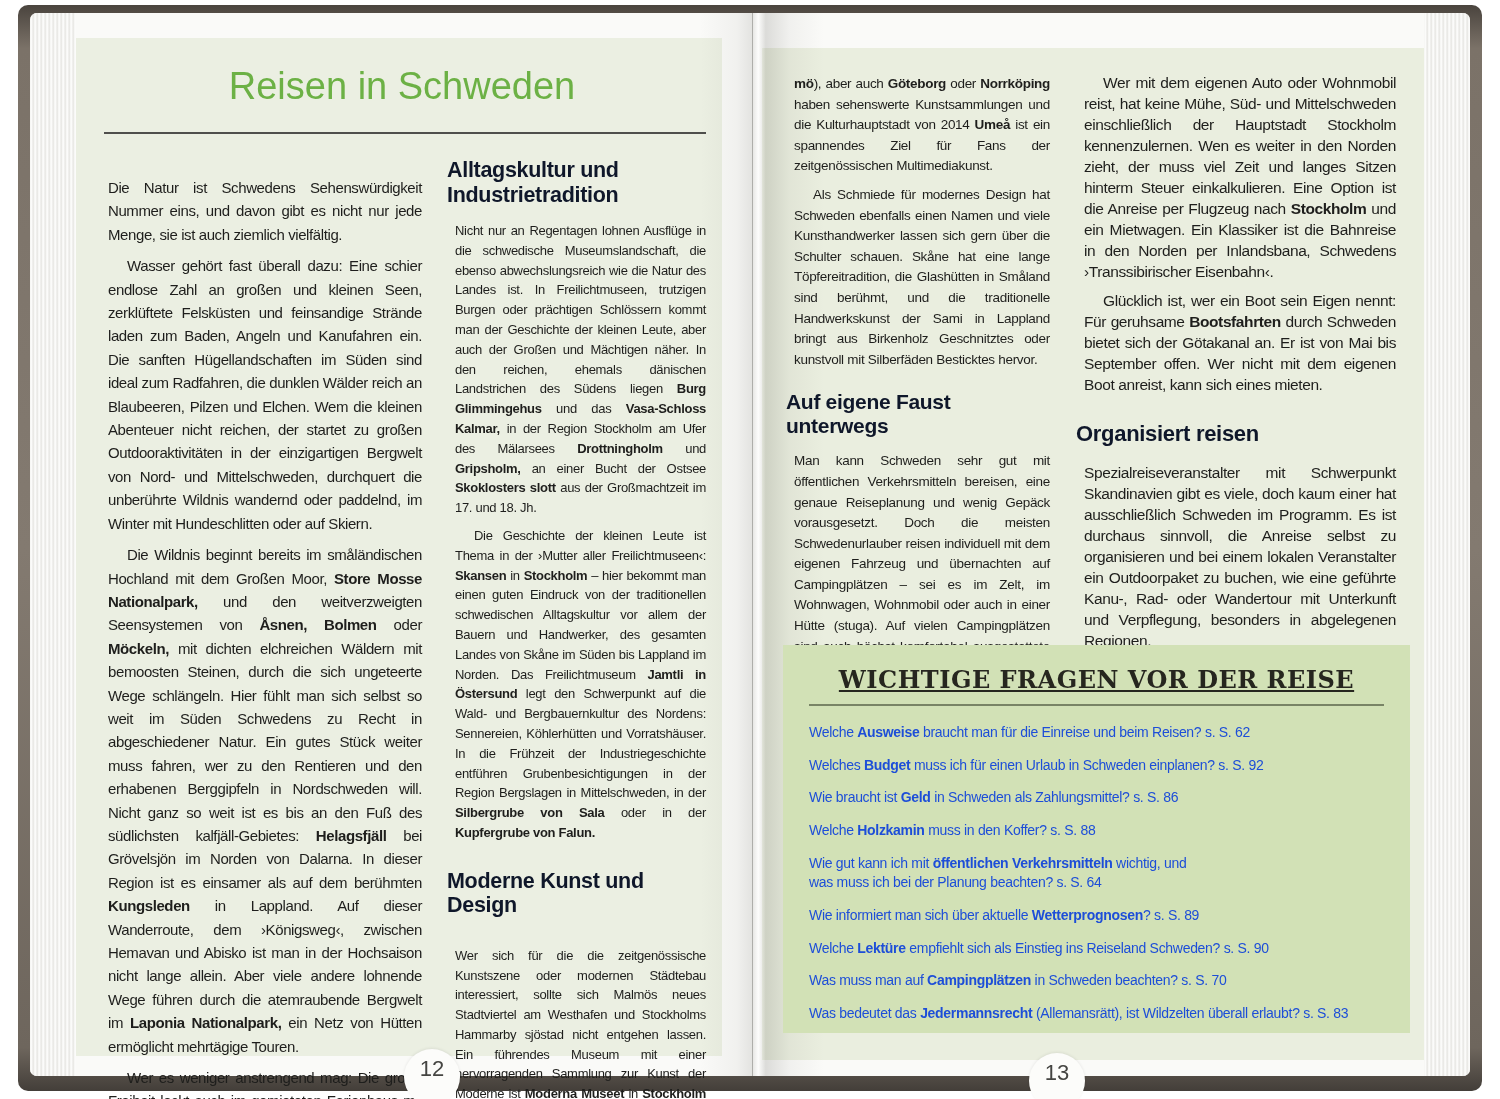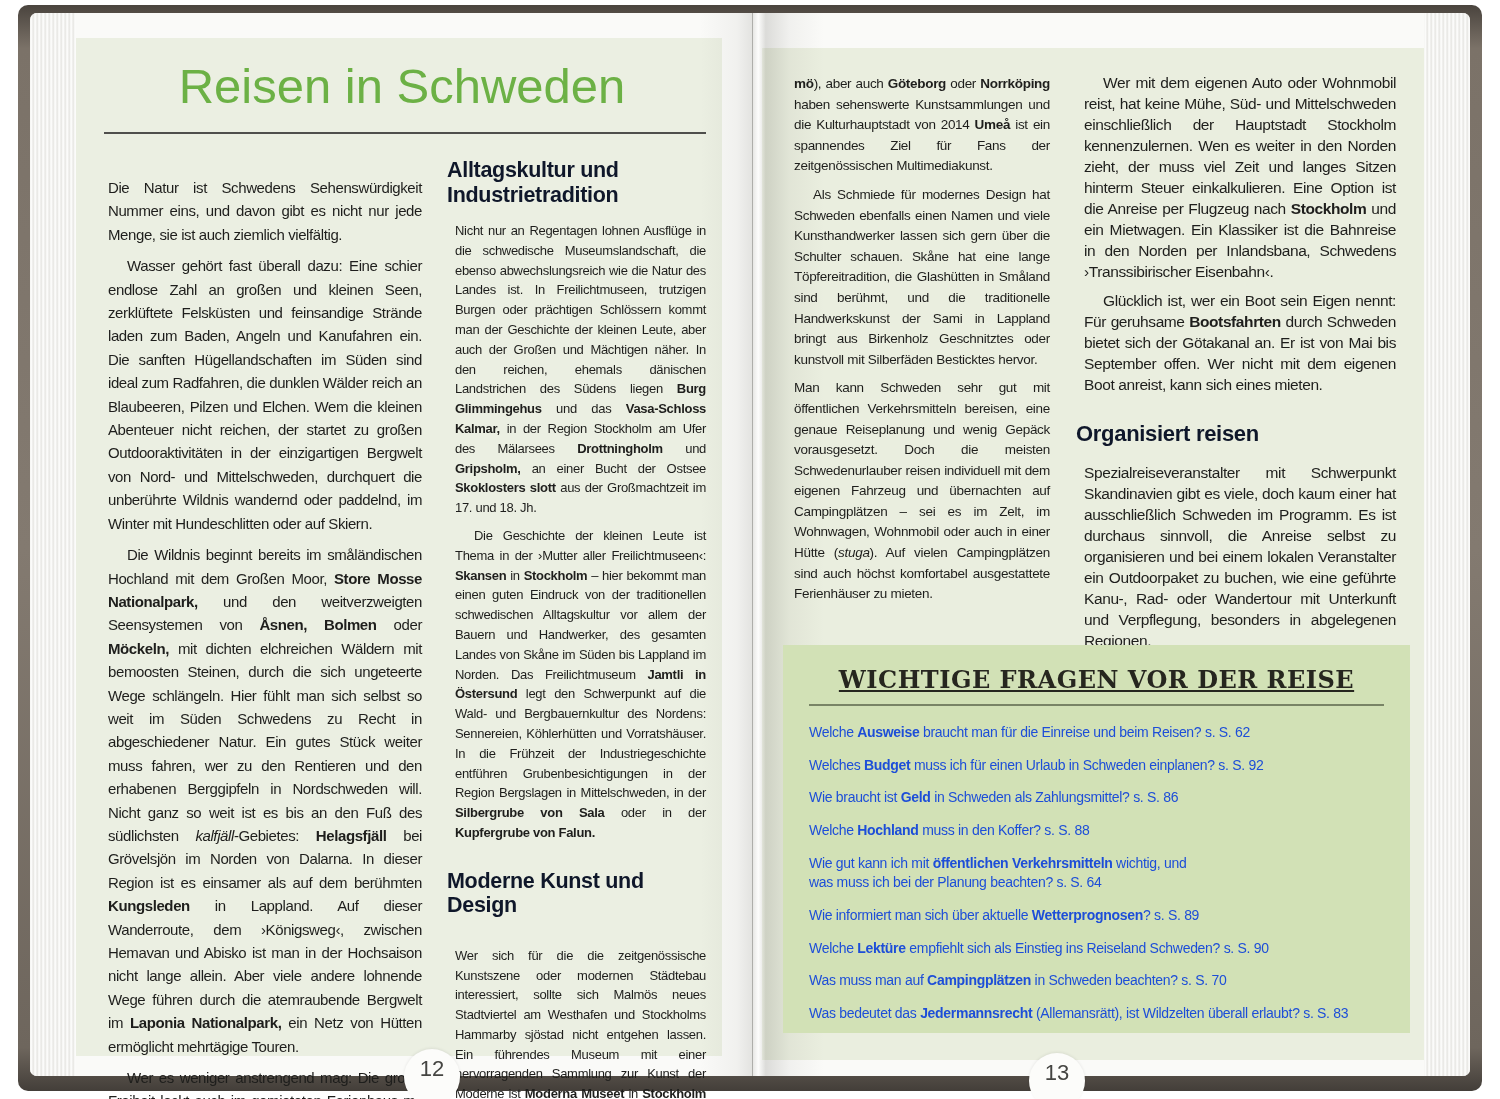--- a/index.html
+++ b/index.html
@@ -20,39 +20,39 @@
   .panel{position:absolute;background:var(--page-tint,#ebefe2);}
   .panel-left{left:76px;top:38px;width:646px;height:1018px;}
   .panel-right{left:762px;top:48px;width:662px;height:1012px;background:#eaeedf;}
 
   .gutter-shade{position:absolute;left:700px;top:13px;width:124px;height:1063px;
     background:linear-gradient(90deg,rgba(60,60,55,0) 0%,rgba(60,60,55,0.05) 30%,rgba(60,60,55,0.12) 42%,rgba(255,255,255,0.55) 47%,rgba(60,60,55,0.16) 53%,rgba(60,60,55,0.05) 72%,rgba(60,60,55,0) 100%);}
   .gutter-line{position:absolute;left:752px;top:13px;width:1px;height:1063px;background:rgba(45,45,40,0.30);}
 
   
   .page-title{position:absolute;left:96px;top:60px;width:612px;text-align:center;
-    font-size:49px;line-height:52px;font-weight:400;color:var(--title-green,#6cb145);}
+    font-size:38px;line-height:52px;font-weight:400;color:var(--title-green,#6cb145);}
   .title-rule{position:absolute;left:104px;top:132px;width:602px;height:2px;background:#4f4f4c;}
 
   .col{position:absolute;color:var(--text,#1e1e1c);text-align:justify;}
   .col p{margin:8px;}
   .col p.indent{text-indent:19px;}
   .lp-col1{left:100px;top:168px;width:330px;font-size:15px;line-height:23.4px;letter-spacing:-0.4px;}
   .lp-col2{left:447px;top:158px;width:267px;font-size:13px;line-height:19.8px;letter-spacing:-0.3px;}
   .rp-col1{left:786px;top:66px;width:272px;font-size:13.5px;line-height:20.6px;letter-spacing:-0.3px;}
   .rp-col2{left:1076px;top:64px;width:328px;font-size:15.5px;line-height:21px;letter-spacing:-0.4px;}
 
   .col h3{margin:0;color:#0f172a;text-align:left;font-weight:bold;}
   .lp-col2 h3{font-size:21.5px;line-height:24.5px;letter-spacing:-0.3px;margin-bottom:14px;}
   .lp-col2 h3.second{margin-top:26px;margin-bottom:28px;}
   .rp-col1 h3{font-size:21px;line-height:24px;letter-spacing:-0.3px;margin-top:20px;margin-bottom:13px;}
   .rp-col2 h3{font-size:22px;line-height:25px;letter-spacing:-0.3px;margin-top:26px;margin-bottom:16px;}
 
   .b{font-weight:bold;}
-  .i{font-style:italic;}
+  .i{}
 
   
   .info-box{position:absolute;left:783px;top:645px;width:627px;height:388px;background:var(--box-green,#d2e1b6);}
   .box-title{padding-top:20px;text-align:center;font-family:"DejaVu Serif",serif;font-weight:bold;
     font-size:24px;letter-spacing:0.5px;color:#26261f;text-decoration:underline;}
   .box-rule{margin:10px 26px 0 26px;height:2px;background:#49523c;opacity:0.65;}
   .box-items{padding:17px 24px 0 26px;}
   .q-item{font-size:14px;line-height:19.5px;letter-spacing:-0.3px;color:#1d4ed8;margin-bottom:13.2px;text-align:left;}
 
   
@@ -90,38 +90,39 @@
     <h3>Alltagskultur und Industrietradition</h3>
     <p><span>Nicht nur an Regentagen lohnen Ausflüge in die schwedische Museumslandschaft, die ebenso abwechslungsreich wie die Natur des Landes ist. In Freilichtmuseen, trutzigen Burgen oder prächtigen Schlössern kommt man der Geschichte der kleinen Leute, aber auch der Großen und Mächtigen näher. In den reichen, ehemals dänischen Landstrichen des Südens liegen </span><span class="b">Burg Glimmingehus</span><span> und das </span><span class="b">Vasa-Schloss Kalmar,</span><span> in der Region Stockholm am Ufer des Mälarsees </span><span class="b">Drottningholm</span><span> und </span><span class="b">Gripsholm,</span><span> an einer Bucht der Ostsee </span><span class="b">Skoklosters slott</span><span> aus der Großmachtzeit im 17. und 18. Jh.</span></p>
     <p class="indent"><span>Die Geschichte der kleinen Leute ist Thema in der ›Mutter aller Freilichtmuseen‹: </span><span class="b">Skansen</span><span> in </span><span class="b">Stockholm</span><span> – hier bekommt man einen guten Eindruck von der traditionellen schwedischen Alltagskultur vor allem der Bauern und Handwerker, des gesamten Landes von Skåne im Süden bis Lappland im Norden. Das Freilichtmuseum </span><span class="b">Jamtli in Östersund</span><span> legt den Schwerpunkt auf die Wald- und Bergbauernkultur des Nordens: Sennereien, Köhlerhütten und Vorratshäuser. In die Frühzeit der Industriegeschichte entführen Grubenbesichtigungen in der Region Bergslagen in Mittelschweden, in der </span><span class="b">Silbergrube von Sala</span><span> oder in der </span><span class="b">Kupfergrube von Falun.</span></p>
     <h3 class="second">Moderne Kunst und Design</h3>
     <p><span>Wer sich für die die zeitgenössische Kunstszene oder modernen Städtebau interessiert, sollte sich Malmös neues Stadtviertel am Westhafen und Stockholms Hammarby sjöstad nicht entgehen lassen. Ein führendes Museum mit einer hervorragenden Sammlung zur Kunst der Moderne ist </span><span class="b">Moderna Museet</span><span> in </span><span class="b">Stockholm</span><span> (mit Dependance in </span><span class="b">Mal-</span></p>
   </div>
 
   <div class="col rp-col1">
     <p><span class="b">mö</span><span>), aber auch </span><span class="b">Göteborg</span><span> oder </span><span class="b">Norrköping</span><span> haben sehenswerte Kunstsammlungen und die Kulturhauptstadt von 2014 </span><span class="b">Umeå</span><span> ist ein spannendes Ziel für Fans der zeitgenössischen Multimediakunst.</span></p>
     <p class="indent"><span>Als Schmiede für modernes Design hat Schweden ebenfalls einen Namen und viele Kunsthandwerker lassen sich gern über die Schulter schauen. Skåne hat eine lange Töpfereitradition, die Glashütten in Småland sind berühmt, und die traditionelle Handwerkskunst der Sami in Lappland bringt aus Birkenholz Geschnitztes oder kunstvoll mit Silberfäden Besticktes hervor.</span></p>
+    <h3>Auf eigene Faust unterwegs</h3>
     <p><span>Man kann Schweden sehr gut mit öffentlichen Verkehrsmitteln bereisen, eine genaue Reiseplanung und wenig Gepäck vorausgesetzt. Doch die meisten Schwedenurlauber reisen individuell mit dem eigenen Fahrzeug und übernachten auf Campingplätzen – sei es im Zelt, im Wohnwagen, Wohnmobil oder auch in einer Hütte (</span><span class="i">stuga</span><span>). Auf vielen Campingplätzen sind auch höchst komfortabel ausgestattete Ferienhäuser zu mieten.</span></p>
   </div>
 
   <div class="col rp-col2">
     <p class="indent"><span>Wer mit dem eigenen Auto oder Wohnmobil reist, hat keine Mühe, Süd- und Mittelschweden einschließlich der Hauptstadt Stockholm kennenzulernen. Wen es weiter in den Norden zieht, der muss viel Zeit und langes Sitzen hinterm Steuer einkalkulieren. Eine Option ist die Anreise per Flugzeug nach </span><span class="b">Stockholm</span><span> und ein Mietwagen. Ein Klassiker ist die Bahnreise in den Norden per Inlandsbana, Schwedens ›Transsibirischer Eisenbahn‹.</span></p>
     <p class="indent"><span>Glücklich ist, wer ein Boot sein Eigen nennt: Für geruhsame </span><span class="b">Bootsfahrten</span><span> durch Schweden bietet sich der Götakanal an. Er ist von Mai bis September offen. Wer nicht mit dem eigenen Boot anreist, kann sich eines mieten.</span></p>
     <h3>Organisiert reisen</h3>
     <p><span>Spezialreiseveranstalter mit Schwerpunkt Skandinavien gibt es viele, doch kaum einer hat ausschließlich Schweden im Programm. Es ist durchaus sinnvoll, die Anreise selbst zu organisieren und bei einem lokalen Veranstalter ein Outdoorpaket zu buchen, wie eine geführte Kanu-, Rad- oder Wandertour mit Unterkunft und Verpflegung, besonders in abgelegenen Regionen.</span></p>
   </div>
 
   <div class="info-box">
     <div class="box-title">WICHTIGE FRAGEN VOR DER REISE</div>
     <div class="box-rule"></div>
     <div class="box-items">
       <div class="q-item"><span>Welche </span><span class="b">Ausweise</span><span> braucht man für die Einreise und beim Reisen? s. S. 62</span></div>
       <div class="q-item"><span>Welches </span><span class="b">Budget</span><span> muss ich für einen Urlaub in Schweden einplanen? s. S. 92</span></div>
       <div class="q-item"><span>Wie braucht ist </span><span class="b">Geld</span><span> in Schweden als Zahlungsmittel? s. S. 86</span></div>
-      <div class="q-item"><span>Welche </span><span class="b">Hochland</span><span> muss in den Koffer? s. S. 88</span></div>
+      <div class="q-item"><span>Welche </span><span class="b">Holzkamin</span><span> muss in den Koffer? s. S. 88</span></div>
       <div class="q-item"><span>Wie gut kann ich mit </span><span class="b">öffentlichen Verkehrsmitteln</span><span> wichtig, und</span><br><span>was muss ich bei der Planung beachten? s. S. 64</span></div>
       <div class="q-item"><span>Wie informiert man sich über aktuelle </span><span class="b">Wetterprognosen</span><span>? s. S. 89</span></div>
       <div class="q-item"><span>Welche </span><span class="b">Lektüre</span><span> empfiehlt sich als Einstieg ins Reiseland Schweden? s. S. 90</span></div>
       <div class="q-item"><span>Was muss man auf </span><span class="b">Campingplätzen</span><span> in Schweden beachten? s. S. 70</span></div>
       <div class="q-item"><span>Was bedeutet das </span><span class="b">Jedermannsrecht</span><span> (Allemansrätt), ist Wildzelten überall erlaubt? s. S. 83</span></div>
     </div>
   </div>
 
   <div class="tab tab-left">12</div>
   <div class="tab tab-right">13</div>

